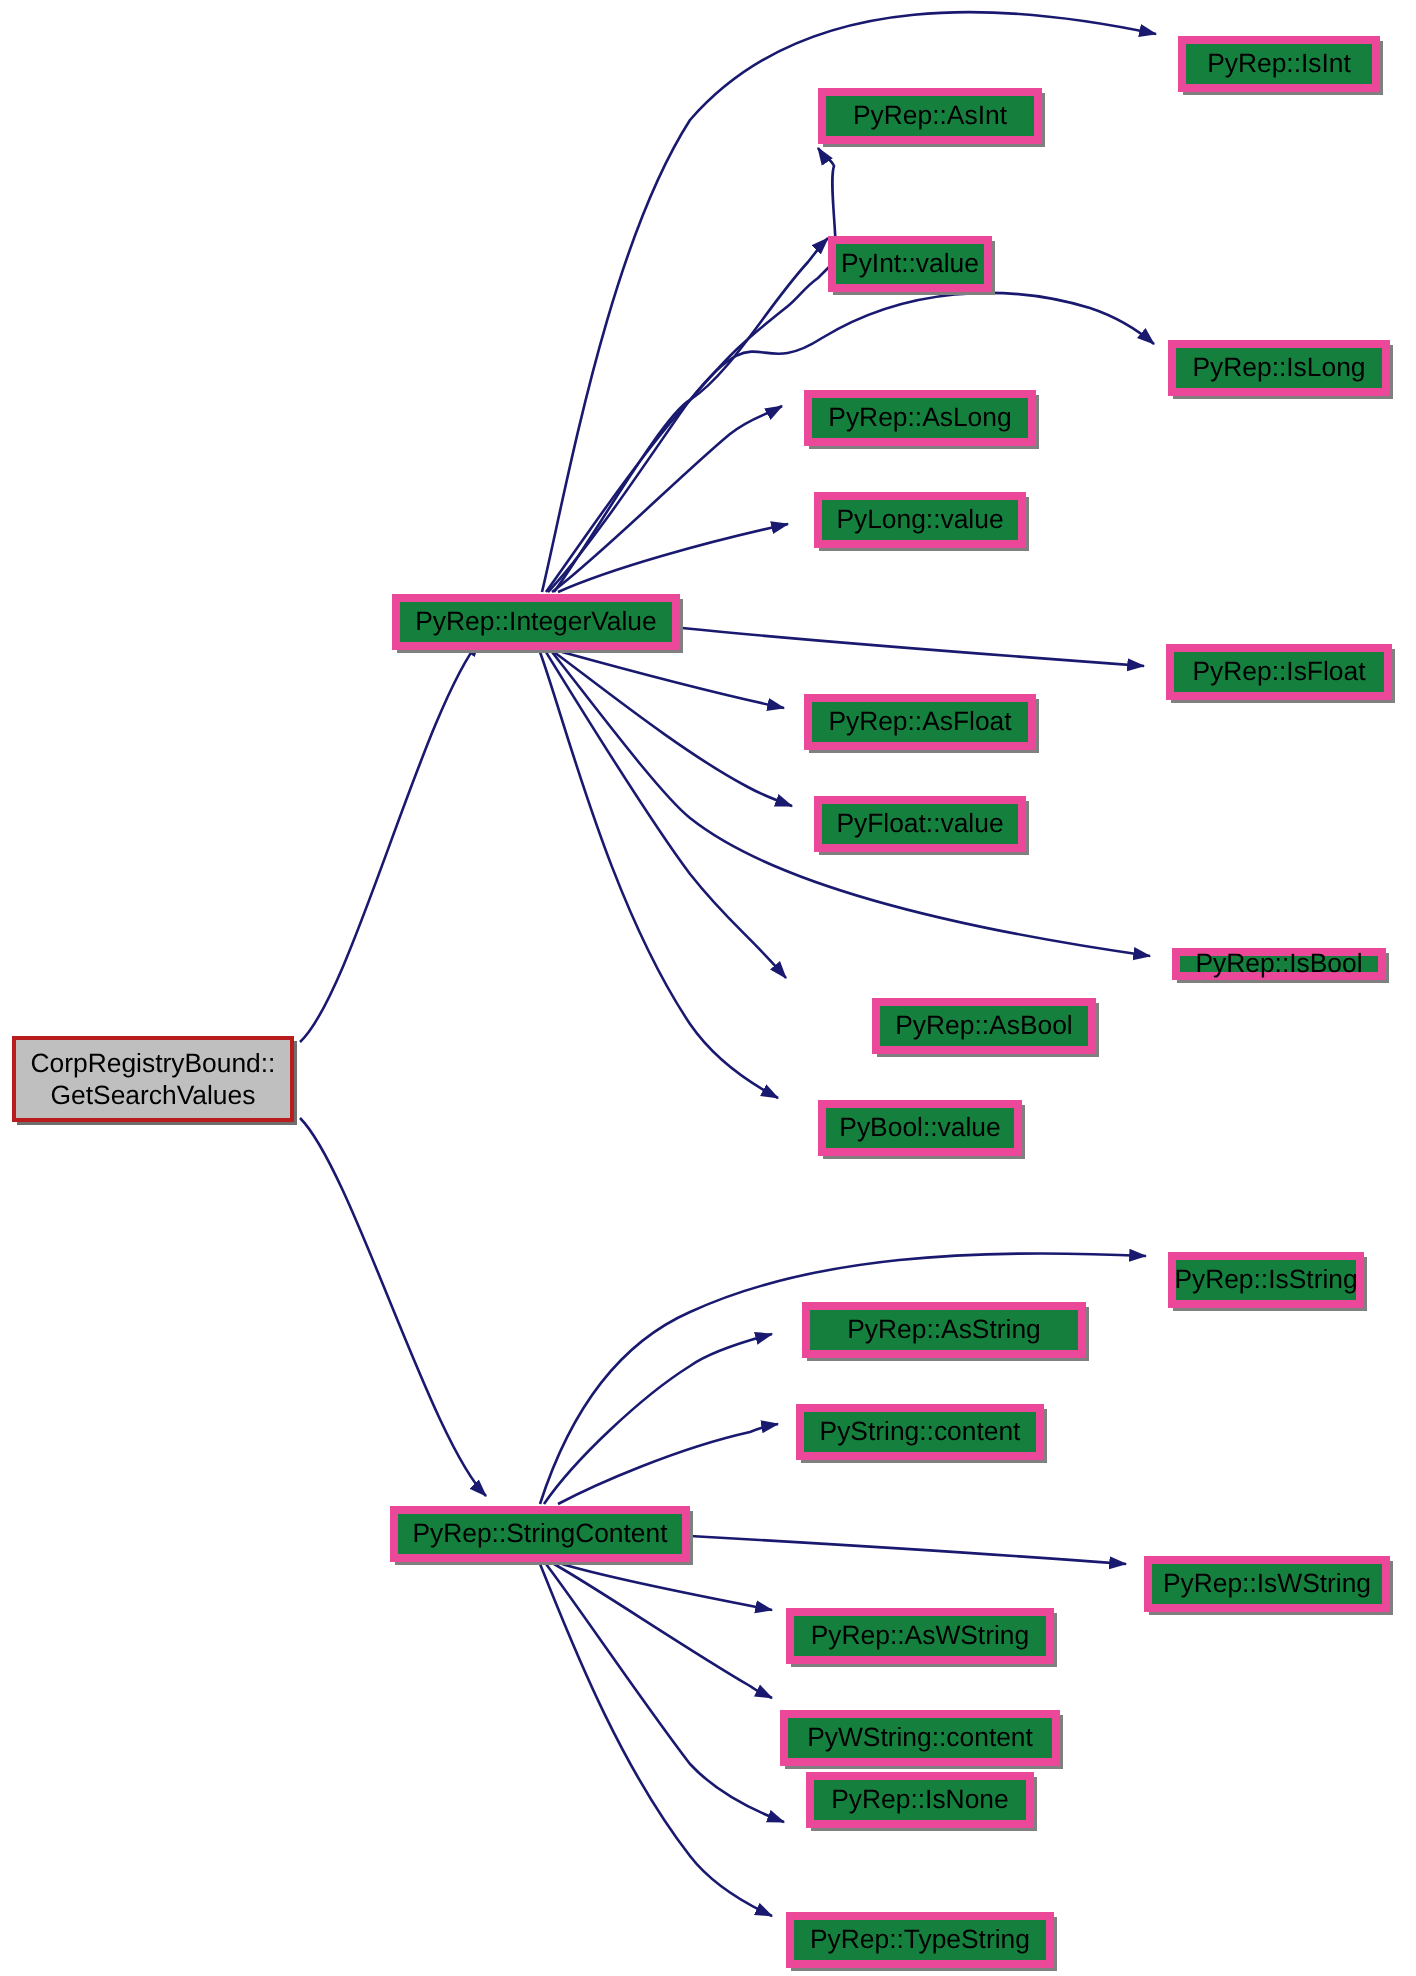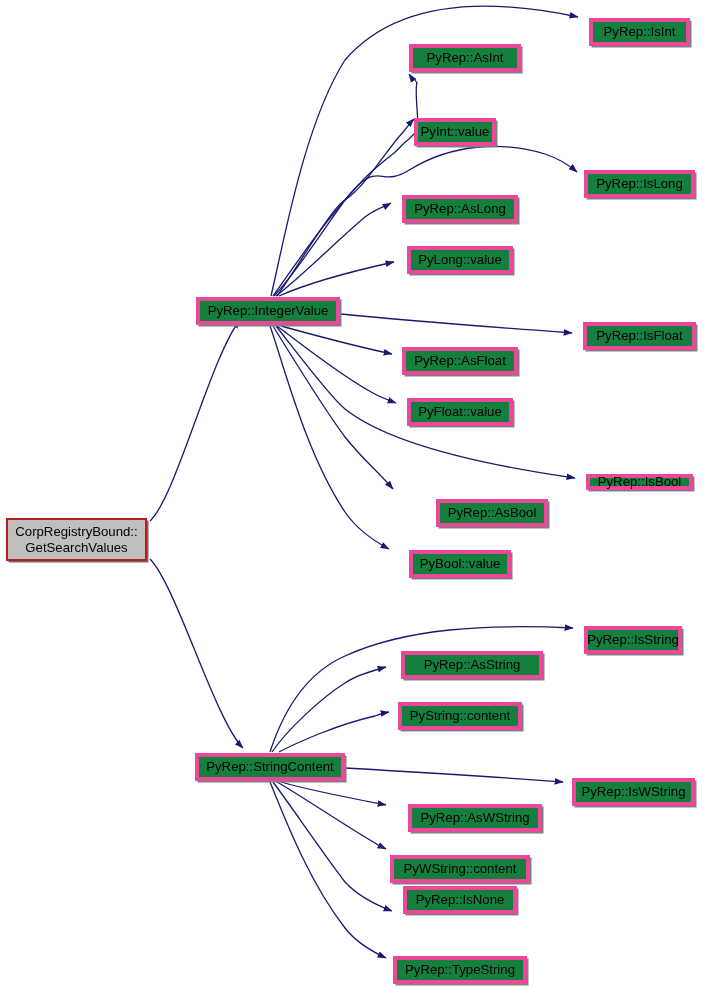--- a/index.html
+++ b/index.html
@@ -100,21 +100,21 @@
       <div class="node" style="left: 402px; top: 347px; width: 116px; height: 28px;"><span class="node-label">PyRep::AsFloat</span></div>
       <div class="node" style="left: 407px; top: 398px; width: 106px; height: 28px;"><span class="node-label">PyFloat::value</span></div>
       <div class="node" style="left: 404px; top: 499px; width: 112px; height: 28px; margin-left: 32px;"><span class="node-label">PyRep::AsBool</span></div>
       <div class="node" style="left: 409px; top: 550px; width: 102px; height: 28px;"><span class="node-label">PyBool::value</span></div>
       <div class="node" style="left: 589px; top: 18px; width: 101px; height: 28px;"><span class="node-label">PyRep::IsInt</span></div>
       <div class="node" style="left: 584px; top: 170px; width: 111px; height: 28px;"><span class="node-label">PyRep::IsLong</span></div>
       <div class="node" style="left: 583px; top: 322px; width: 113px; height: 28px;"><span class="node-label">PyRep::IsFloat</span></div>
       <div class="node" style="left: 586px; top: 474px; width: 107px; height: 16px;"><span class="node-label">PyRep::IsBool</span></div>
       <div class="node" style="left: 401px; top: 651px; width: 142px; height: 28px;"><span class="node-label">PyRep::AsString</span></div>
       <div class="node" style="left: 398px; top: 702px; width: 124px; height: 28px;"><span class="node-label">PyString::content</span></div>
-      <div class="node" style="left: 408px; top: 804px; width: 134px; height: 28px;"><span class="node-label">PyRep::AsWString</span></div>
+      <div class="node" style="left: 393px; top: 804px; width: 134px; height: 28px;"><span class="node-label">PyRep::AsWString</span></div>
       <div class="node" style="left: 390px; top: 855px; width: 140px; height: 28px;"><span class="node-label">PyWString::content</span></div>
       <div class="node" style="left: 403px; top: 886px; width: 114px; height: 28px;"><span class="node-label">PyRep::IsNone</span></div>
       <div class="node" style="left: 393px; top: 956px; width: 134px; height: 28px;"><span class="node-label">PyRep::TypeString</span></div>
       <div class="node" style="left: 584px; top: 626px; width: 98px; height: 28px;"><span class="node-label">PyRep::IsString</span></div>
       <div class="node" style="left: 572px; top: 778px; width: 123px; height: 28px;"><span class="node-label">PyRep::IsWString</span></div>
     </div>
 
 </div>
 
 </body></html>

